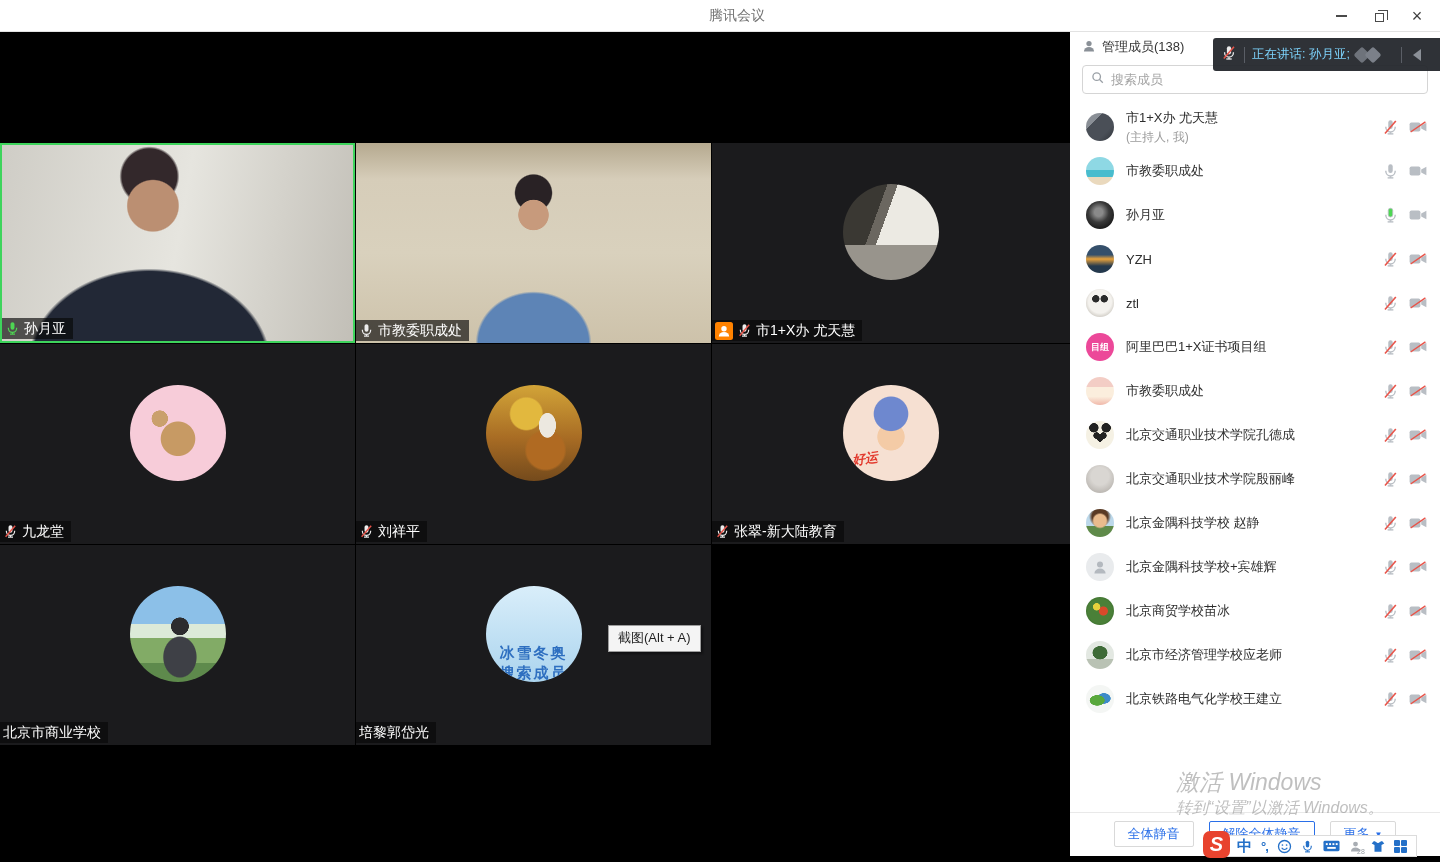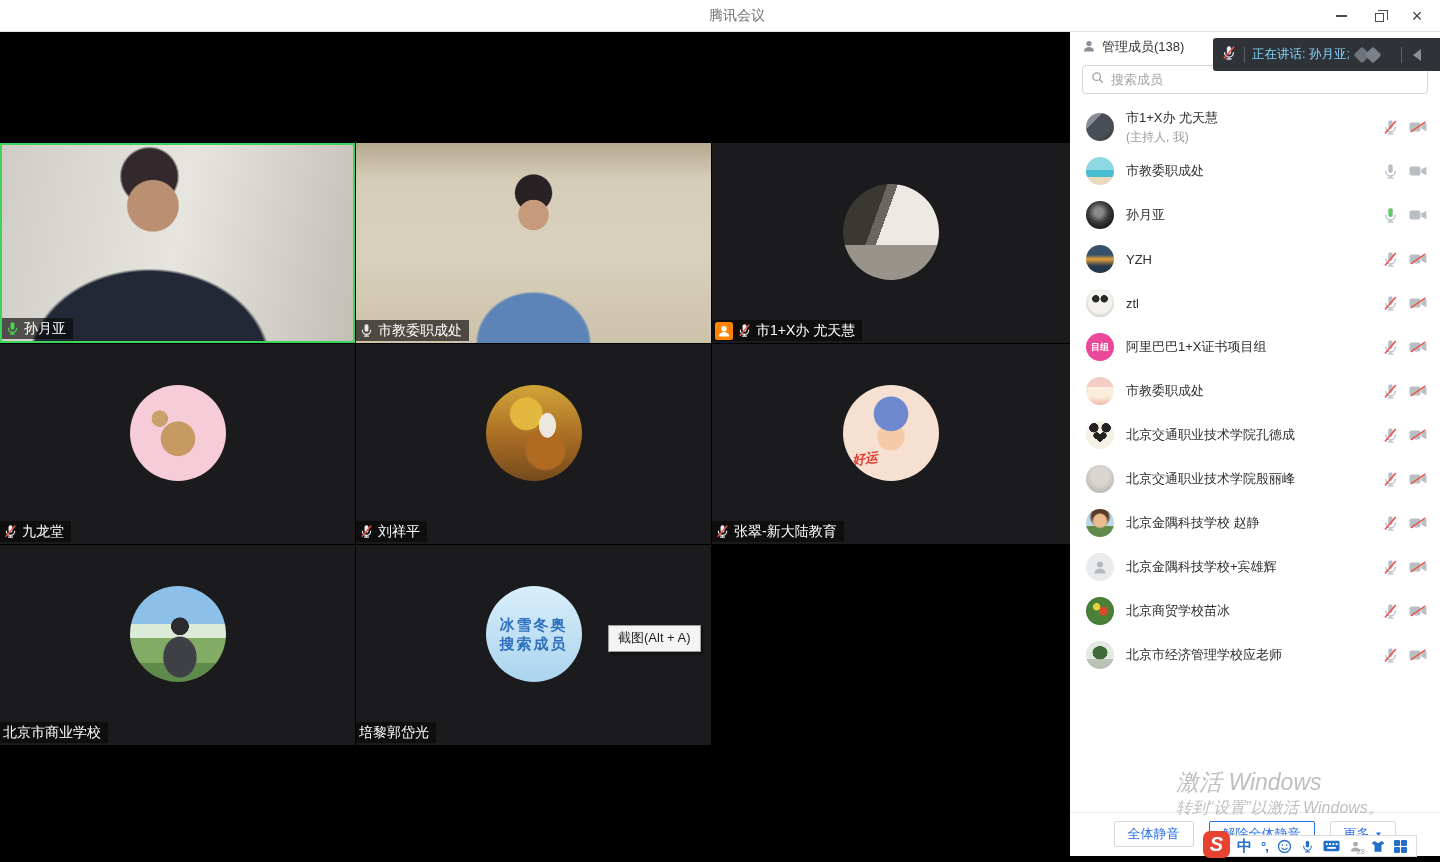--- a/index.html
+++ b/index.html
@@ -34,21 +34,21 @@
       radial-gradient(ellipse 92px 82px at 50% 100%, #5d84b6 60%, rgba(0,0,0,0) 63%),
       linear-gradient(180deg,#b5a98f 0%,#d6cdb9 18%,#d9d1bd 55%,#cdc2aa 100%); }
 
   .tile-avatar { position:absolute; left:50%; top:41px; margin-left:-48px; width:96px; height:96px; border-radius:50%; overflow:hidden; display:flex; flex-direction:column; align-items:center; justify-content:center; }
   .av-street  { background: linear-gradient(180deg, rgba(0,0,0,0) 0 64%, #98948c 64%), linear-gradient(110deg, #3a3833 0 34%, #6b6760 34% 42%, #eceae3 42%); }
   .av-jerry   { background: radial-gradient(circle 10px at 31% 35%, #caa06c 80%, rgba(0,0,0,0) 84%), radial-gradient(circle 24px at 50% 56%, #c79a64 70%, rgba(0,0,0,0) 74%), #f7ccd9; }
   .av-temple  { background: radial-gradient(ellipse 58px 22px at 50% 54%, #50443a 60%, rgba(0,0,0,0) 64%), linear-gradient(180deg, rgba(0,0,0,0) 0 74%, #31413a 74%), linear-gradient(180deg, #a9bed2 0 45%, #8fa6ba 45% 62%, #5c6a74 62%); }
   .av-autumn  { background: radial-gradient(ellipse 11px 16px at 64% 42%, #ece8e0 75%, rgba(0,0,0,0) 80%), radial-gradient(circle 26px at 42% 30%, #e2b83e 60%, rgba(0,0,0,0) 66%), radial-gradient(circle 34px at 62% 68%, #b06a22 55%, rgba(0,0,0,0) 62%), linear-gradient(180deg, #d2a438 0%, #a86c24 55%, #744a1c 100%); }
   .av-luck    { background: radial-gradient(circle 27px at 50% 30%, #6e88cf 62%, rgba(0,0,0,0) 66%), radial-gradient(circle 19px at 50% 54%, #f4cba6 70%, rgba(0,0,0,0) 74%), #f6e0d2; }
   .av-outdoor { background: radial-gradient(circle 12px at 52% 42%, #2c2c2e 72%, rgba(0,0,0,0) 76%), radial-gradient(ellipse 26px 32px at 52% 74%, #3e4046 62%, rgba(0,0,0,0) 66%), linear-gradient(180deg, #8cc0e8 0 40%, #dcead8 40% 54%, #82ab66 54% 80%, #5e8a4c 80%); }
-  .av-poster  { background: linear-gradient(180deg,#d9eefa 0%,#abd4ee 100%); font-size:15px; font-weight:bold; color:#2e6fc0; line-height:1.3; letter-spacing:2px; }
+  .av-poster  { background: linear-gradient(180deg,#d9eefa 0%,#abd4ee 100%); font-size:15px; font-weight:bold; color:#2e6fc0; line-height:1.3; letter-spacing:2px;justify-content:flex-end; }
   .luck-text  { position:absolute; left:9px; bottom:13px; color:#e23a2e; font-weight:bold; font-size:13px; font-style:italic; transform:rotate(-8deg); }
 
   .tile-label { position:absolute; left:0; bottom:2px; height:21px; background:rgba(8,8,8,0.65); display:flex; align-items:center; gap:4px; padding:0 7px 0 3px; color:#fff; font-size:14px; max-width:97%; white-space:nowrap; }
   .tile-label .icn { display:flex; align-items:center; }
 
   
   .sidebar { position:absolute; left:1070px; top:0; width:370px; height:830px; background:#fff; display:flex; flex-direction:column; }
   .sb-header { flex:none; height:26px; display:flex; align-items:center; gap:6px; padding:4px 12px 0; font-size:13px; color:#333; }
   .sb-search-wrap { flex:none; padding:7px 12px 9px; }
   .sb-search { height:29px; border:1px solid #d5d5d5; border-radius:4px; display:flex; align-items:center; padding:0 8px; gap:6px; background:#fff; }
@@ -558,20 +558,44 @@
     <path d="M12.2 4.6 L17.4 1.8 V10.2 L12.2 7.4 Z" fill="#b9bec4"></path>
     <line x1="1.6" y1="11" x2="16.4" y2="0.8" stroke="#e8544a" stroke-width="1.5"></line>
               </svg>
             </span>
           </div>
         </div>
         <div class="m-row">
           <span class="m-avatar mv-tree"></span>
           <div class="m-info">
             <div class="m-name">北京市经济管理学校应老师</div>
+          </div>
+          <div class="m-icons">
+            <span class="icn">
+              <svg width="17" height="17" viewBox="0 0 16 16">
+    <rect x="5.9" y="1.2" width="4.2" height="8.2" rx="2.1" fill="#b9bec4"></rect>
+    <path d="M3.6 7.2 v0.6 a4.4 4.4 0 0 0 8.8 0 v-0.6" fill="none" stroke="#b9bec4" stroke-width="1.3"></path>
+    <line x1="8" y1="12.4" x2="8" y2="13.9" stroke="#b9bec4" stroke-width="1.3"></line>
+    <line x1="5.3" y1="14" x2="10.7" y2="14" stroke="#b9bec4" stroke-width="1.3"></line>
+    <line x1="2.8" y1="13.6" x2="13" y2="1.8" stroke="#e8544a" stroke-width="1.5"></line>
+              </svg>
+            </span>
+            <span class="icn">
+              <svg width="18" height="12" viewBox="0 0 18 12">
+    <rect x="0.6" y="1.4" width="10.8" height="9.2" rx="1.8" fill="#b9bec4"></rect>
+    <path d="M12.2 4.6 L17.4 1.8 V10.2 L12.2 7.4 Z" fill="#b9bec4"></path>
+    <line x1="1.6" y1="11" x2="16.4" y2="0.8" stroke="#e8544a" stroke-width="1.5"></line>
+              </svg>
+            </span>
+          </div>
+        </div>
+        <div class="m-row">
+          <span class="m-avatar mv-mountain"></span>
+          <div class="m-info">
+            <div class="m-name">北京铁路电气化学校王建立</div>
           </div>
           <div class="m-icons">
             <span class="icn">
               <svg width="17" height="17" viewBox="0 0 16 16">
     <rect x="5.9" y="1.2" width="4.2" height="8.2" rx="2.1" fill="#b9bec4"></rect>
     <path d="M3.6 7.2 v0.6 a4.4 4.4 0 0 0 8.8 0 v-0.6" fill="none" stroke="#b9bec4" stroke-width="1.3"></path>
     <line x1="8" y1="12.4" x2="8" y2="13.9" stroke="#b9bec4" stroke-width="1.3"></line>
     <line x1="5.3" y1="14" x2="10.7" y2="14" stroke="#b9bec4" stroke-width="1.3"></line>
     <line x1="2.8" y1="13.6" x2="13" y2="1.8" stroke="#e8544a" stroke-width="1.5"></line>
               </svg>

